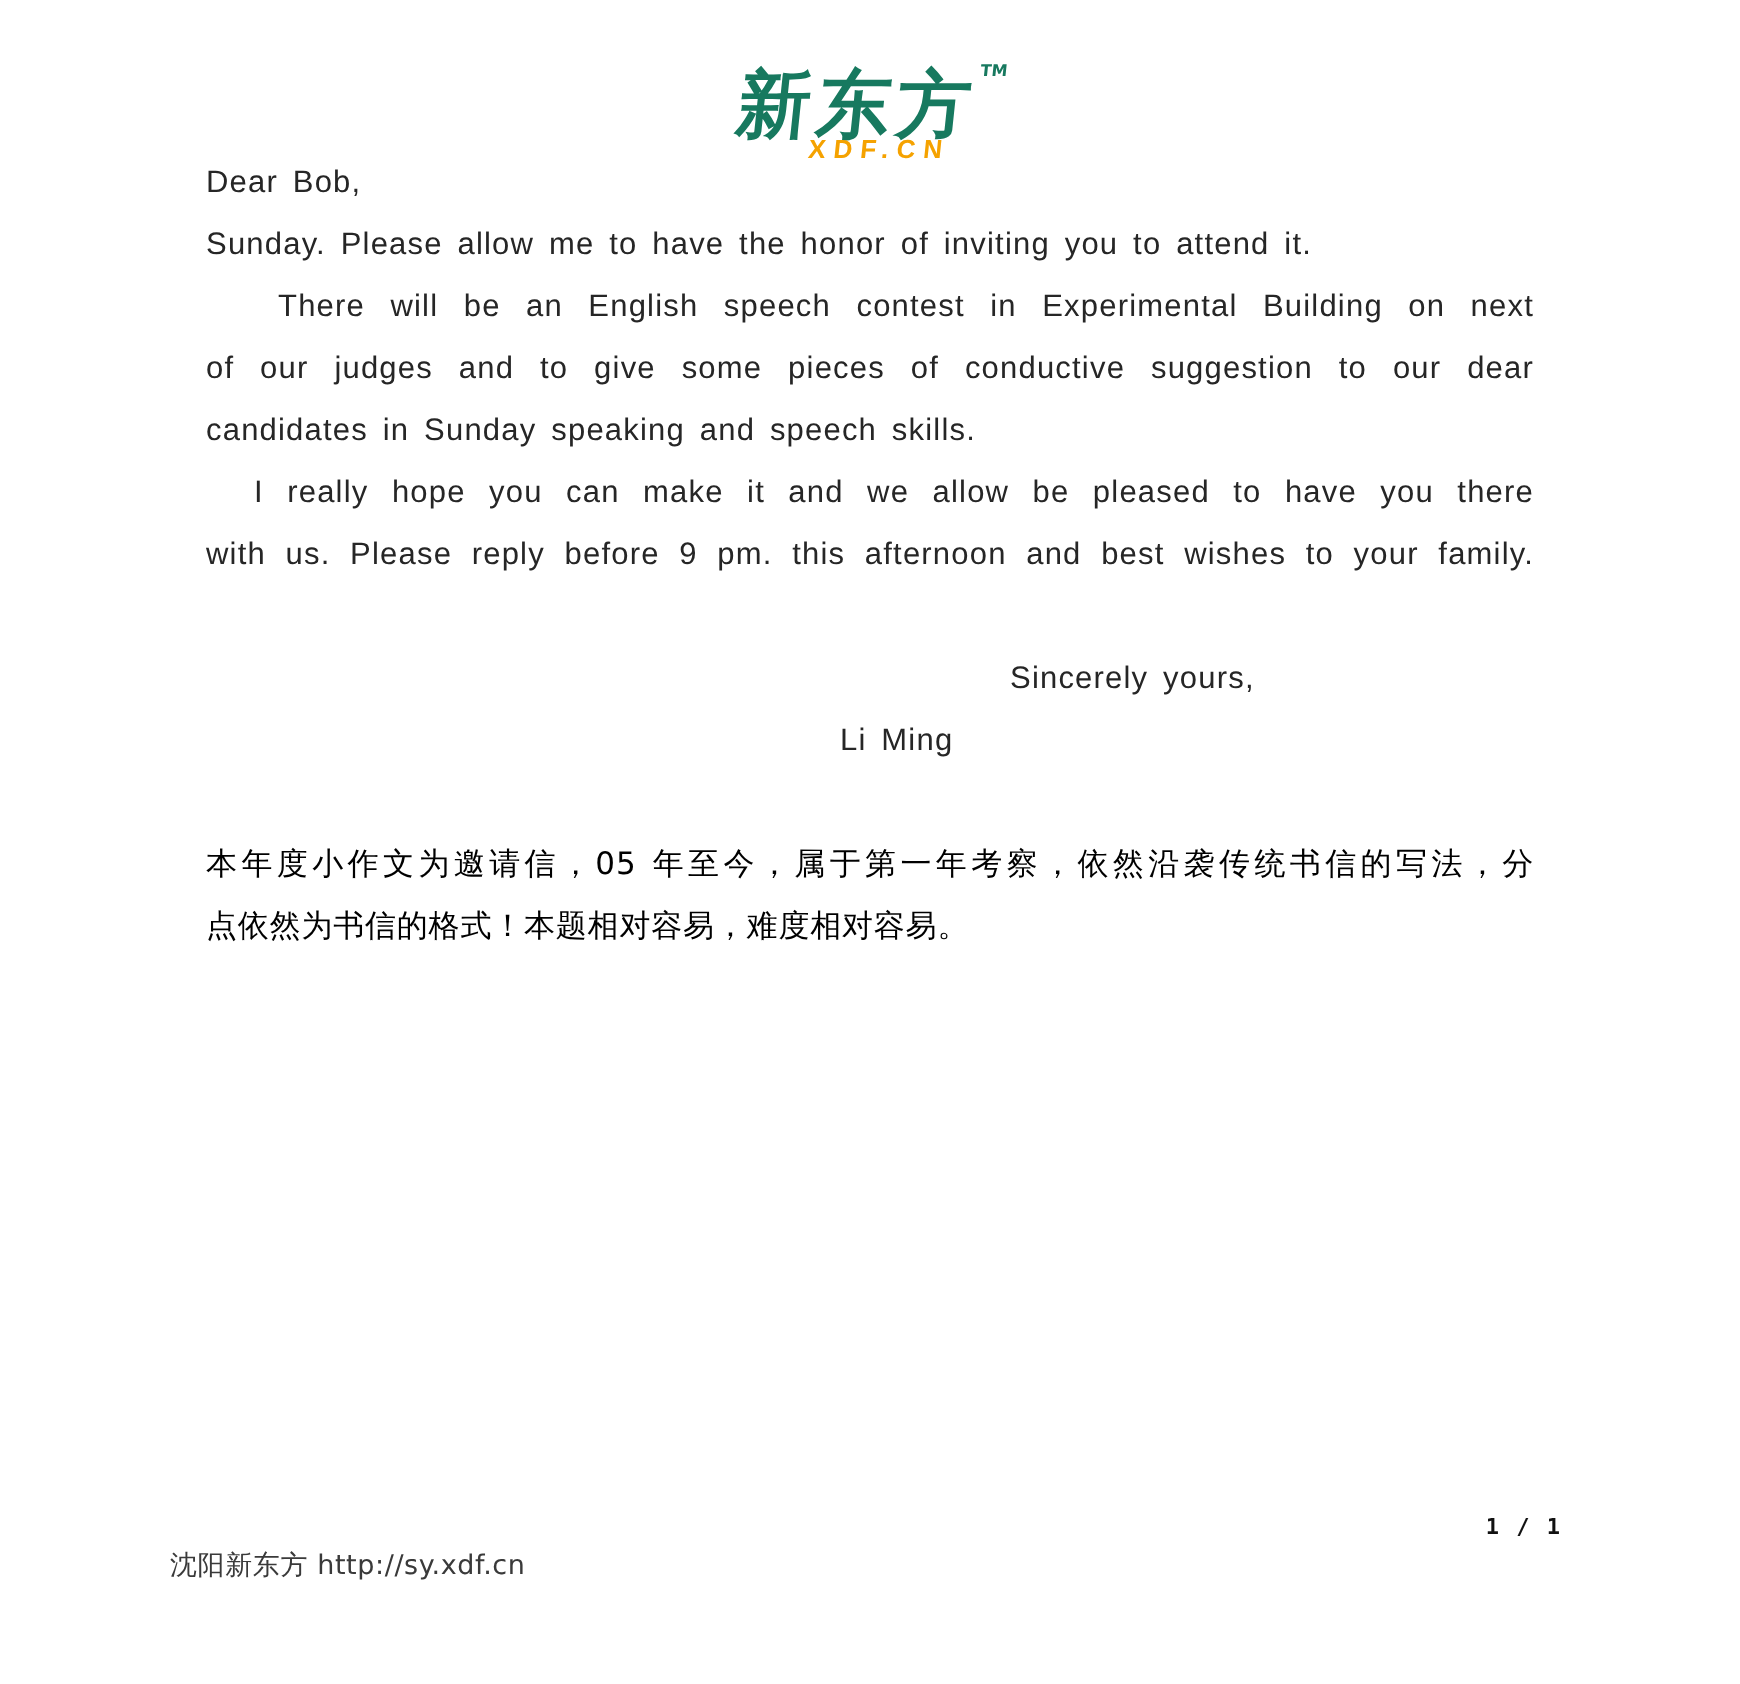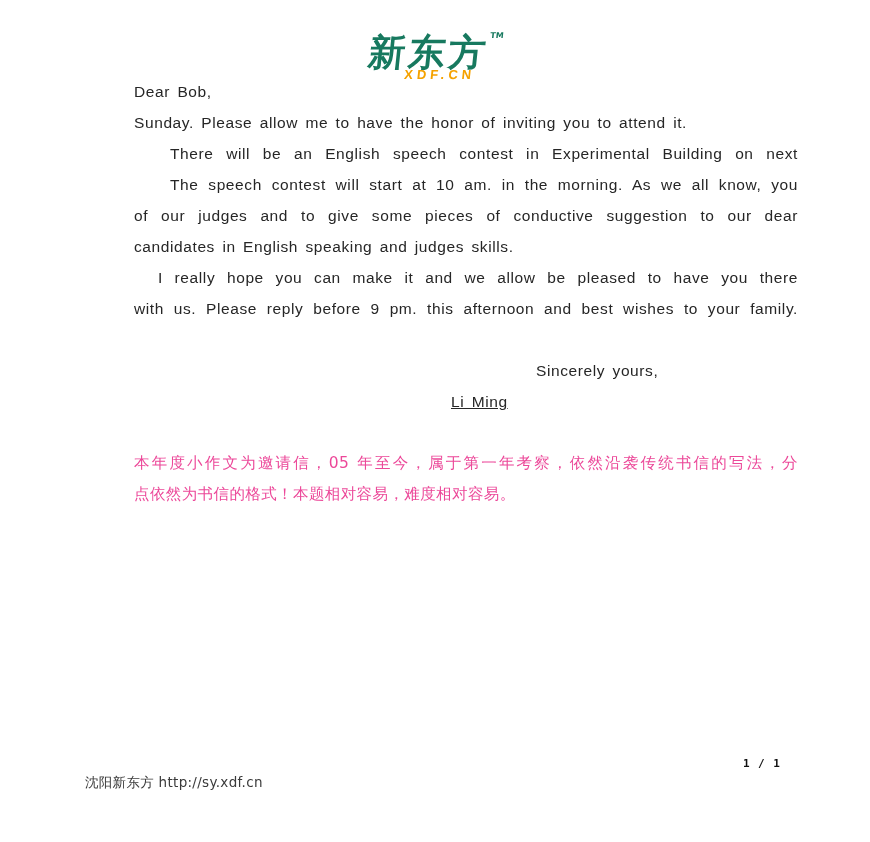--- a/index.html
+++ b/index.html
@@ -58,41 +58,40 @@
   .bodytext {
     position: absolute;
     left: 103px;
     top: 76px;
     width: 664px;
     font-size: 15.5px;
     line-height: 31px;
     color: #262626;
     letter-spacing: 0.6px;
     word-spacing: 2.5px;
-    margin-left: 31px;
   }
   .line {
     height: 31px;
     overflow: hidden;
     text-align: justify;
     text-align-last: justify;
     white-space: nowrap;
   }
   .line.last {
     text-align: left;
     text-align-last: left;
   }
   .line.indent-lg { text-indent: 36px; }
   .line.indent-sm { text-indent: 24px; }
   .line.blank { text-align-last: left; }
   .line.closing { padding-left: 402px; text-align: center; text-align-last: left; }
-  .line.signature { padding-left: 317px; text-align: center; text-align-last: left; text-decoration: underline; }
+  .line.signature { padding-left: 317px; text-align: center; text-align-last: left; }
 
   .cn-line {
-    color: #ec4899;
+    color: #000000;
     letter-spacing: 0.4px;
     word-spacing: 1px;
     font-family: "DejaVu Sans", "Liberation Sans", sans-serif;
   }
 
   
   .page-number {
     position: absolute;
     top: 757px;
     right: 89px;
@@ -121,23 +120,22 @@
     <div class="logo-inner">
       <div class="logo-cn" style="color: rgb(23, 121, 95);"><span>新东方</span><span class="tm">TM</span></div>
       <div class="logo-url" style="color: rgb(245, 162, 0);">XDF.CN</div>
     </div>
   </div>
 
   <div class="bodytext">
     <div class="line last">Dear Bob,</div>
     <div class="line last">Sunday. Please allow me to have the honor of inviting you to attend it.</div>
     <div class="line indent-lg">There will be an English speech contest in Experimental Building on next</div>
-    <div class="line indent-lg">The speech contest will start at 10 am. in the morning. As we all know, you</div>
     <div class="line">of our judges and to give some pieces of conductive suggestion to our dear</div>
-    <div class="line last">candidates in English speaking and judges skills.</div>
+    <div class="line last">candidates in Sunday speaking and speech skills.</div>
     <div class="line indent-sm">I really hope you can make it and we allow be pleased to have you there</div>
     <div class="line">with us. Please reply before 9 pm. this afternoon and best wishes to your family.</div>
     <div class="line blank"></div>
     <div class="line closing">Sincerely yours,</div>
     <div class="line signature">Li Ming</div>
     <div class="line blank"></div>
     <div class="line cn-line">本年度小作文为邀请信，05 年至今，属于第一年考察，依然沿袭传统书信的写法，分</div>
     <div class="line last cn-line">点依然为书信的格式！本题相对容易，难度相对容易。</div>
   </div>
 

